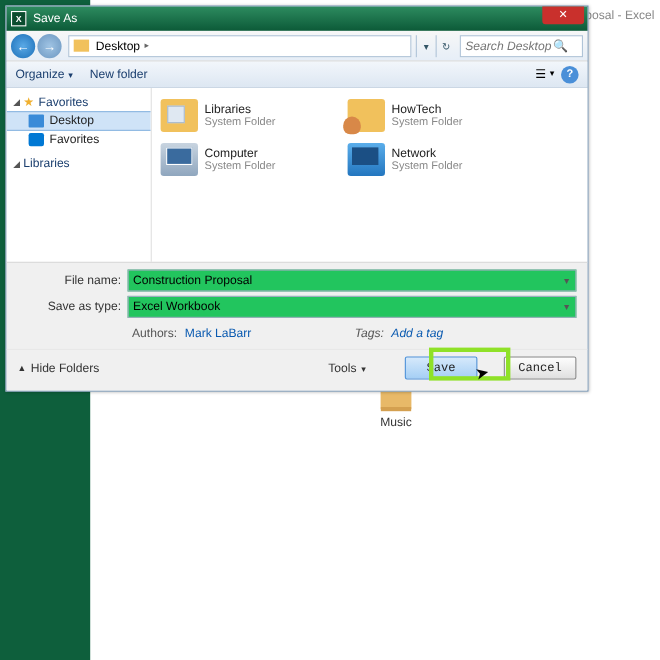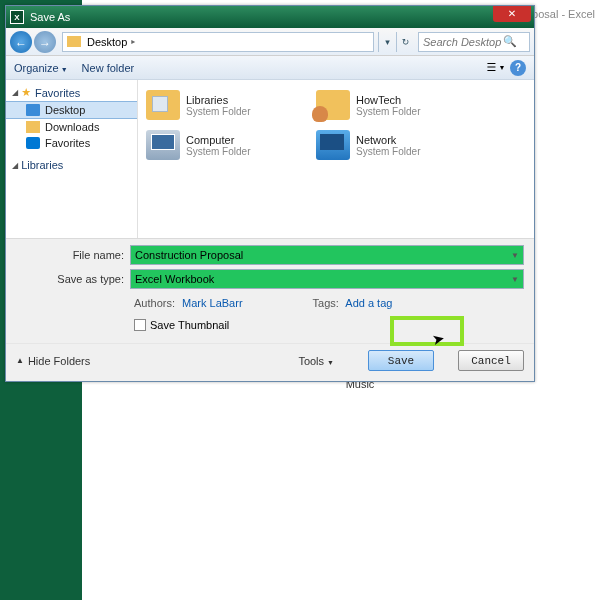--- a/index.html
+++ b/index.html
@@ -60,21 +60,21 @@
 .ico-libfolder::after { content: ""; position: absolute; left: 6px; top: 6px; width: 14px; height: 14px; background: #dfe8f2; border: 1px solid #a8b8c8; }
 .ico-comp { background: linear-gradient(#c8d4e0, #8fa6be); border-radius: 3px; position: relative; }
 .ico-comp::after { content: ""; position: absolute; left: 5px; top: 4px; width: 22px; height: 14px; background: #3a6b9e; border: 1px solid #fff; }
 .ico-howtech { background: #f1c15c; border-radius: 3px; position: relative; }
 .ico-howtech::before { content: ""; position: absolute; left: -4px; bottom: -2px; width: 16px; height: 16px; background: #d88848; border-radius: 50% 50% 40% 40%; }
 .ico-net { background: linear-gradient(#5aadea, #2376bf); border-radius: 3px; position: relative; }
 .ico-net::after { content:""; position:absolute; left:4px; top:4px; width:24px; height:16px; background:#1b4f84; }
 .item .txt .name { color: #222; }
 .item .txt .sub { color: #888; font-size: 10px; }
 
-.form-area { background: #f0f0f0; padding: 6px 10px 8px 24px; border-top: 1px solid #dadada; }
+.form-area { background: #f0f0f0; padding: 6px 10px 8px 10px; border-top: 1px solid #dadada; }
 .frow { display: flex; align-items: center; margin-bottom: 4px; }
 .frow .flabel { width: 100px; text-align: right; padding-right: 6px; color: #333; }
 .frow .finput { flex: 1; height: 20px; border: 1px solid #9daebe; background: #22c55e; padding: 0 4px; display: flex; align-items: center; }
 .frow .finput .dd { margin-left: auto; font-size: 8px; color: #555; }
 .meta-row { display: flex; padding: 4px 0 0 104px; gap: 30px; }
 .meta-k { color: #555; margin-right: 4px; }
 .meta-v { color: #0a5ab0; }
 .thumb-row { padding: 10px 0 4px 104px; display: flex; align-items: center; gap: 4px; }
 .thumb-row .cb { width: 12px; height: 12px; border: 1px solid #888; background: #fff; }
 
@@ -143,24 +143,20 @@
           <span class="ex">◢</span>
           <span class="star">★</span>
           <span>Favorites</span>
         </div>
         <div id="fav-list">
             <div class="sideitem sel">
               <span class="mico ico-desktop"></span>
               <span>Desktop</span>
             </div>
             <div class="sideitem">
-              <span class="mico ico-folder"></span>
-              <span>Downloads</span>
-            </div>
-            <div class="sideitem">
               <span class="mico ico-cloud"></span>
               <span>Favorites</span>
             </div>
           </div>
       </div>
       <div class="sidegroup">
         <div class="sidehead">
           <span class="ex">◢</span>
           <span class="mico ico-lib"></span>
           <span>Libraries</span>
@@ -212,28 +208,24 @@
       <div class="finput">
         <span>Excel Workbook</span>
         <span class="dd">▼</span>
       </div>
     </div>
     <div class="meta-row">
       <div>
         <span class="meta-k">Authors:</span>
         <span class="meta-v">Mark LaBarr</span>
       </div>
-      <div style="margin-left:40px;">
+      <div style="margin-left:64px;font-style:italic;">
         <span class="meta-k">Tags:</span>
         <span class="meta-v">Add a tag</span>
       </div>
-    </div>
-    <div class="thumb-row">
-      <span class="cb"></span>
-      <span>Save Thumbnail</span>
     </div>
   </div>
 
   <div class="footer">
     <div class="hide-folders">
       <span class="car">▲</span>
       <span>Hide Folders</span>
     </div>
     <div class="spacer"></div>
     <span class="tools">

